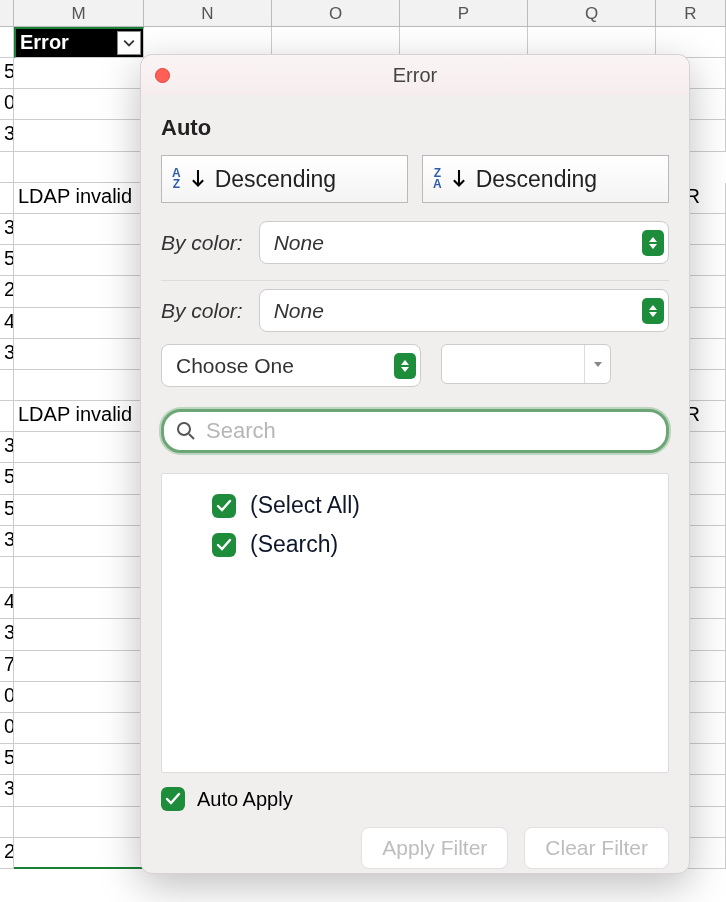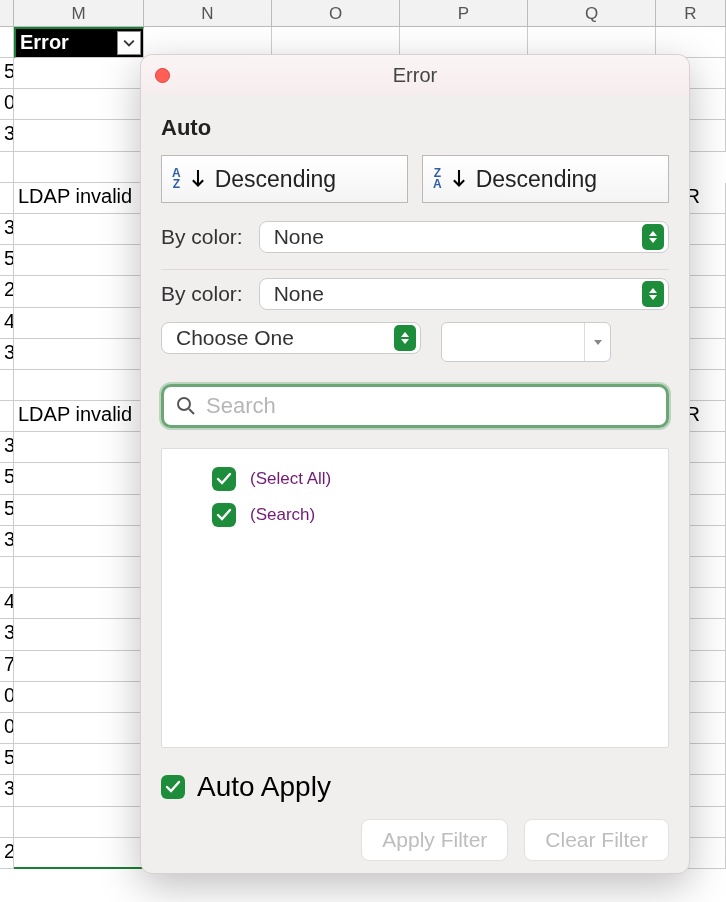--- a/index.html
+++ b/index.html
@@ -102,24 +102,24 @@
     flex:1; height:48px;
     background:linear-gradient(#fff,#f4f4f4);
     border:1px solid #b9b9b9;
     display:flex; align-items:center; justify-content:flex-start;
     gap:10px; padding:0 10px;
     font-size:23px; color:#222;
   }
   .az-icon { display:inline-flex; flex-direction:column; font-size:12px; font-weight:700; color:#2e5da8; line-height:11px; }
   .arrow-down-svg { width:14px; height:18px; }
 
-  .field-row { display:flex; align-items:center; gap:16px; margin:8px 0; }
+  .field-row { display:flex; align-items:center; gap:16px; margin:8px 0;font-style:italic; }
   .field-label { font-size:21px; color:#333; }
   .select {
-    flex:1; height:32px;
+    flex:1; height:43px;
     background:#fff; border:1px solid #ccc; border-radius:8px;
     font-size:21px; color:#333;
     display:flex; align-items:center; justify-content:space-between;
     padding:0 4px 0 14px;
   }
   .select .stepper {
     width:22px; height:26px; background:#1d8d3b; border-radius:5px;
     display:flex; flex-direction:column; align-items:center; justify-content:center;
   }
   .stepper .tri { width:0;height:0;border-left:4px solid transparent;border-right:4px solid transparent; }
@@ -136,42 +136,42 @@
     position:relative;
   }
   .small-drop .dd {
     position:absolute; right:0; top:0; bottom:0; width:26px;
     border-left:1px solid #ddd;
     display:flex;align-items:center;justify-content:center;
   }
   .small-drop .dd .t { width:0;height:0;border-left:4px solid transparent;border-right:4px solid transparent;border-top:5px solid #888;}
 
   .search-wrap {
-    height:44px; border:3px solid #6ca677; border-radius:10px;
+    height:44px; border:3px solid #6ca677; border-radius:20px;
     background:#fff; display:flex; align-items:center; gap:10px; padding:0 12px;
     box-shadow:0 0 0 2px #bcd5be;
   }
   .search-wrap input {
     flex:1; border:none; outline:none; font-size:22px; color:#333; background:transparent;
   }
   .search-wrap input::placeholder { color:#b6b6b6; }
   .search-icon { width:20px; height:20px; }
 
   .values-box {
     margin-top:20px; background:#fff; border:1px solid #ddd; border-radius:2px;
     height:300px; padding:18px 18px 10px 50px;
   }
-  .chk-row { display:flex; align-items:center; gap:14px; font-size:17px; color:#701a75; margin-bottom:12px; }
+  .chk-row { display:flex; align-items:center; gap:14px; font-size:23px; color:#0f172a; margin-bottom:12px; }
   .chk {
     width:24px; height:24px; border-radius:6px; background:#1d8d3b;
     display:flex; align-items:center; justify-content:center; flex-shrink:0;
   }
   .chk svg { width:16px; height:16px; }
 
-  .auto-row { display:flex; align-items:center; gap:12px; margin-top:23px; font-size:28px; }
+  .auto-row { display:flex; align-items:center; gap:12px; margin-top:14px; font-size:20px; }
 
   .dlg-buttons { display:flex; justify-content:flex-end; gap:16px; margin-top:16px; }
   .dlg-buttons button {
     height:42px; padding:0 20px; font-size:21px; color:#bdbdbd;
     background:#fff; border:1px solid #e1e1e1; border-radius:8px;
   }
 </style>
 </head>
 <body>
 

